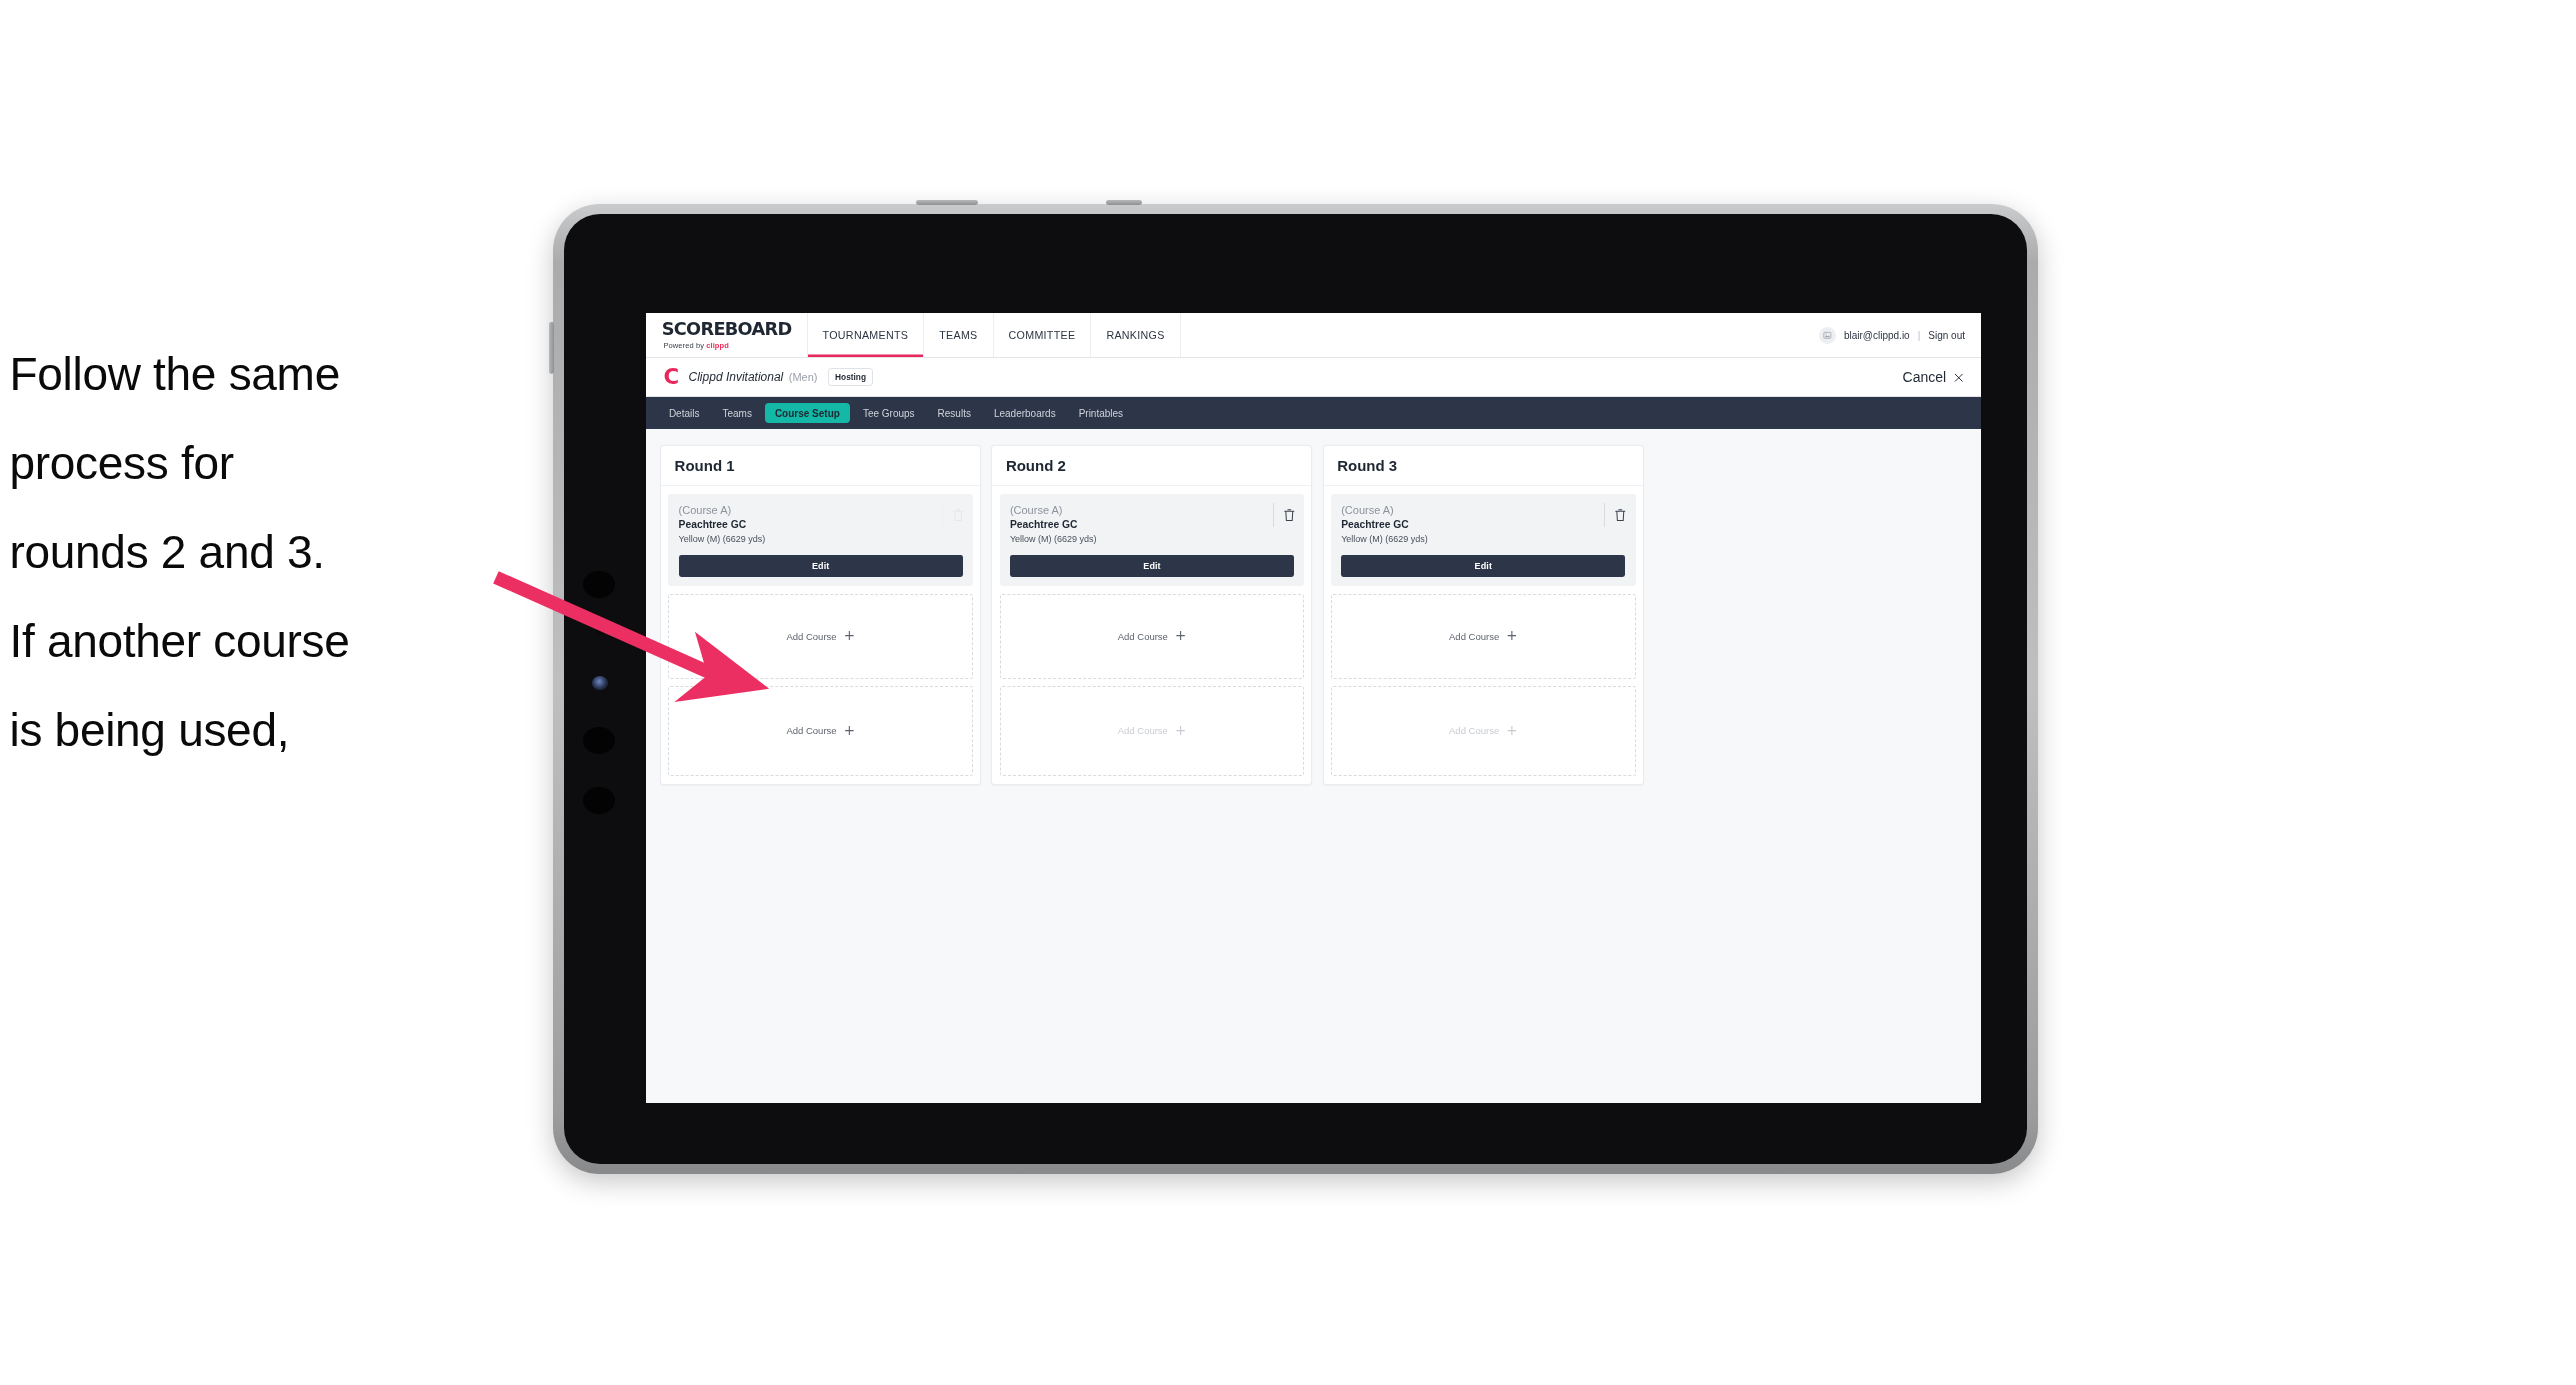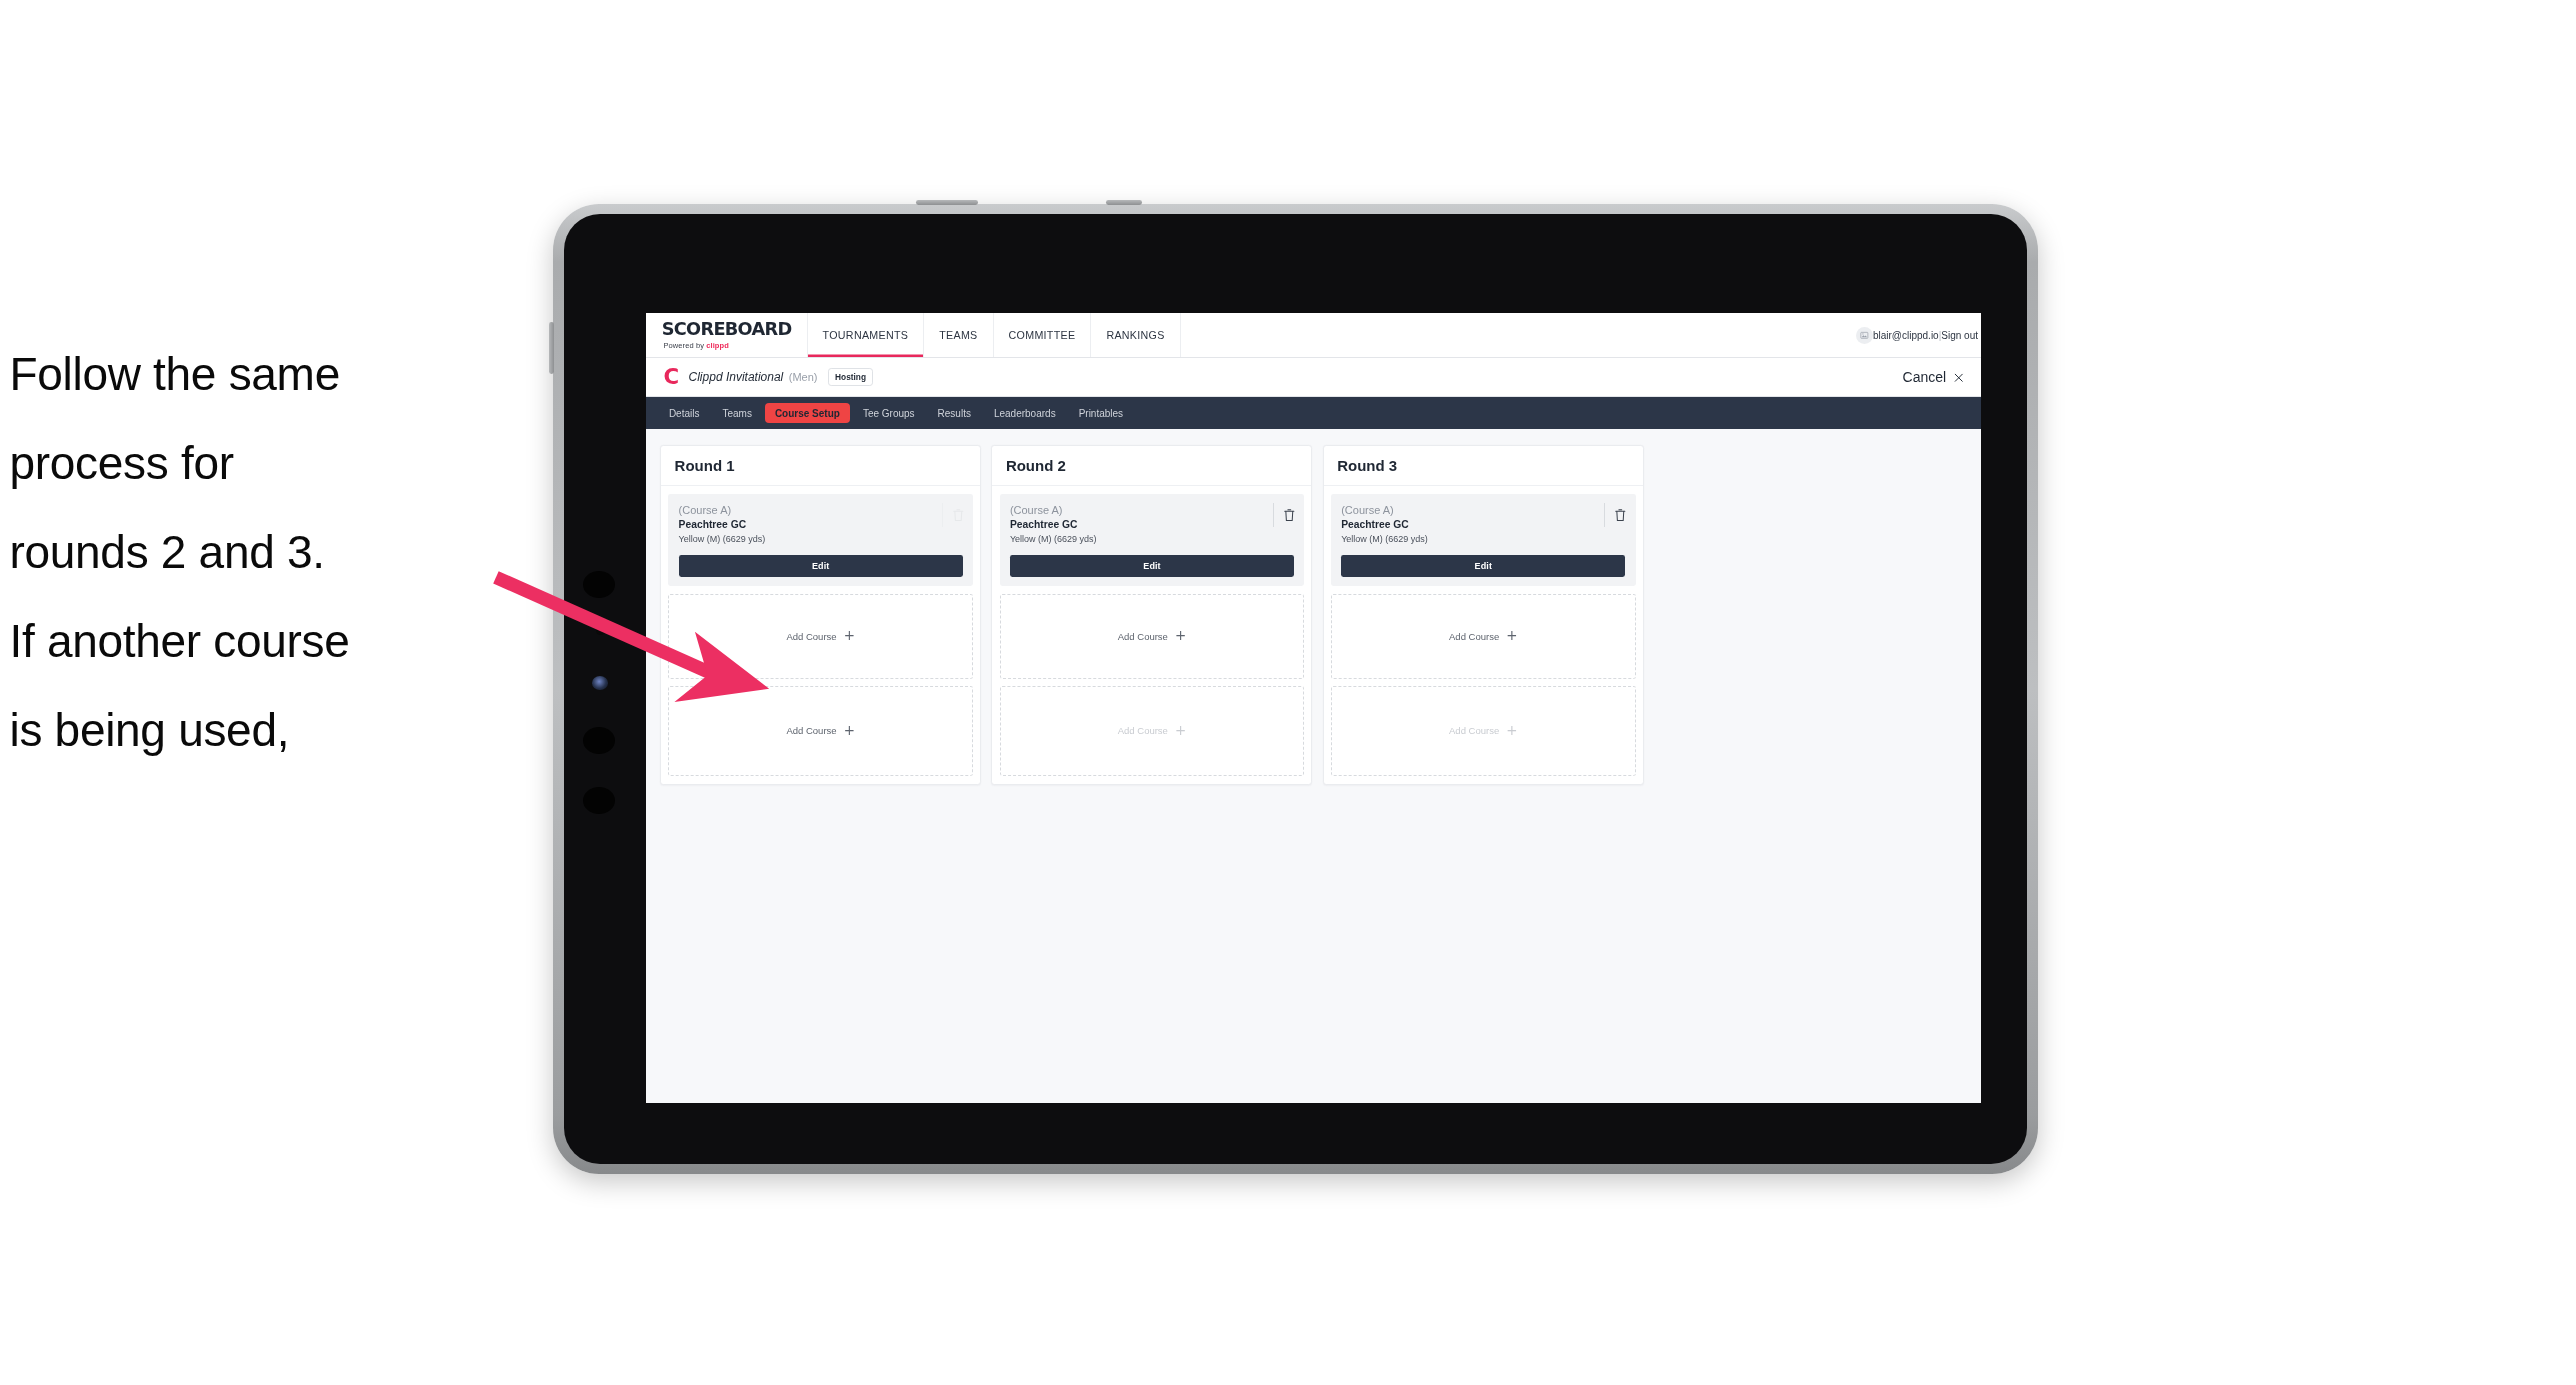--- a/index.html
+++ b/index.html
@@ -103,21 +103,21 @@
   .navlink{
     display:flex;align-items:center;
     padding:0 15px;
     font-size:10.7px; color:#2d3542; letter-spacing:0.3px;
     border-right:0.8px solid #eceef1;
     cursor:pointer;
   }
   .navlink.active{ box-shadow:inset 0 -2.4px 0 0 #e8285c; }
   #navright{
     margin-left:auto; display:flex; align-items:center;
-    padding-right:3px; gap:0;
+    padding-right:16px; gap:8px;
     font-size:10px; color:#2d3542;
   }
   #avatar{
     width:17.4px;height:17.4px;border-radius:50%;
     background:#eceef1; display:flex;align-items:center;justify-content:center;
   }
   #navright .sep{color:#b9bdc4;}
   #navright span.lnk{cursor:pointer;}
 
   
@@ -147,21 +147,21 @@
   
   #tabs{
     height:32px; background:#2c3648;
     display:flex;align-items:center; padding:0 12.6px; gap:2.4px;
   }
   .tab{
     font-size:10px; color:#cfd3da;
     padding:4.7px 10.3px; border-radius:4px; cursor:pointer;
     white-space:nowrap;
   }
-  .tab.active{ background:#ef4444; color:#1f2733; font-weight:700;}
+  .tab.active{ background:#14b8a6; color:#1f2733; font-weight:700;}
 
   
   #content{ padding:16px 14.2px; display:flex; gap:10.3px; }
   .round-col{
     width:319px;
     background:#ffffff;
     border:0.8px solid #eaecef;
     border-radius:3.2px;
     box-shadow:0 0.8px 1.6px rgba(16,24,40,.04);
     overflow:hidden;

